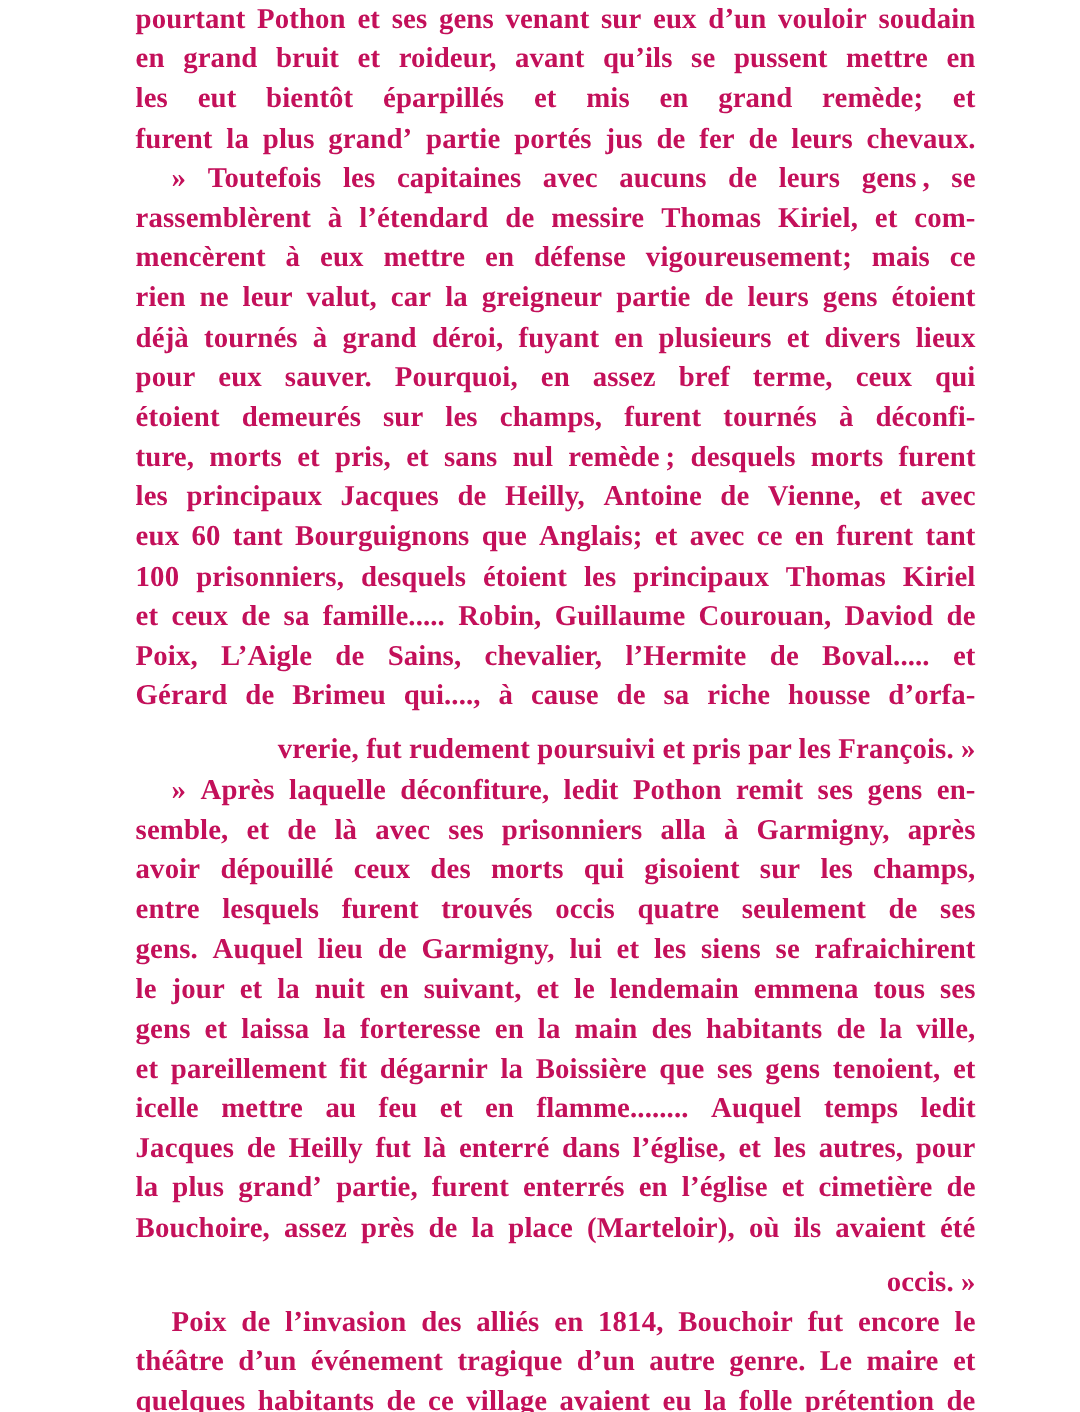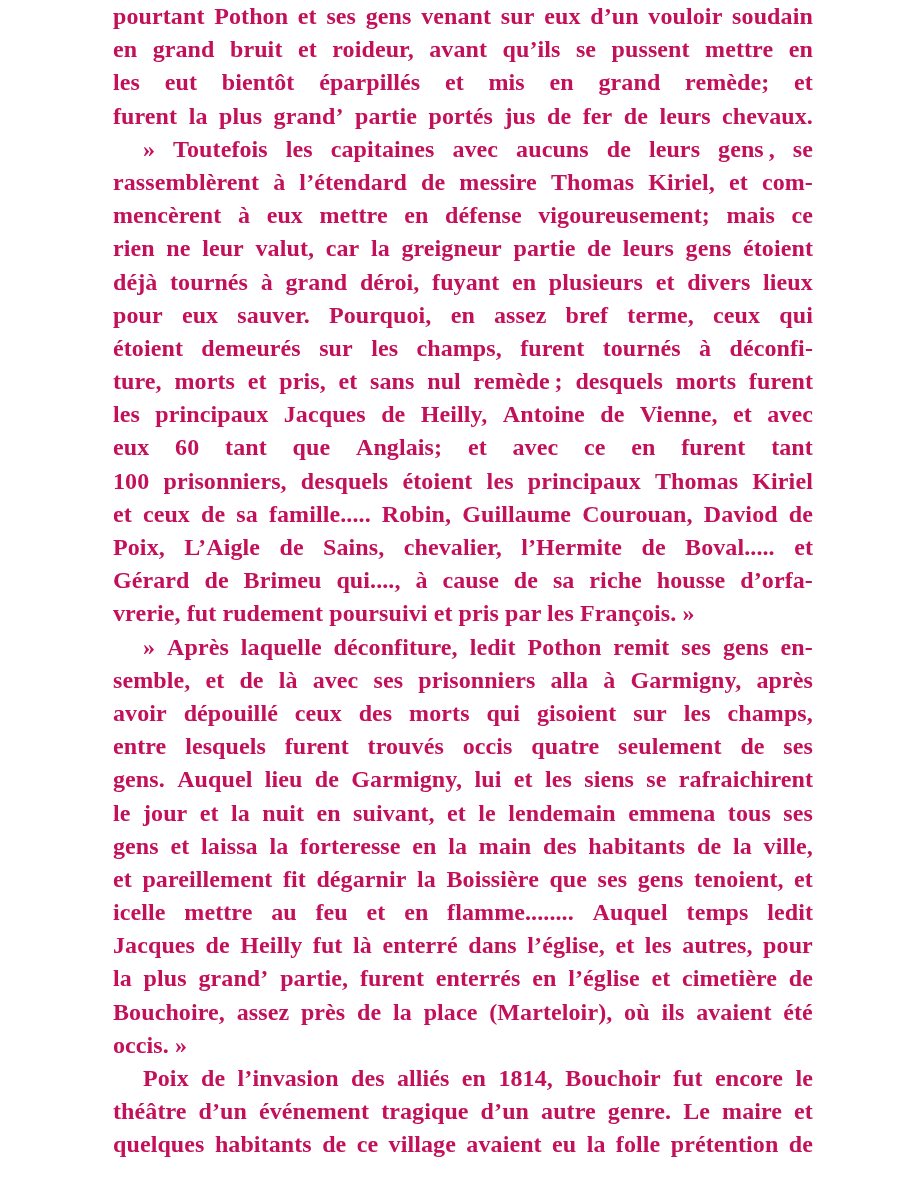--- a/index.html
+++ b/index.html
@@ -36,21 +36,22 @@
   .line.j {
     display: flex;
     justify-content: space-between;
   }
   .line.j > span {
     display: inline-block;
   }
   
   .line.last {
     display: block;
-    text-align: left;
+    text-align: right;
+    margin-top: 12px;
   }
   
   .line.indent {
     padding-left: 30px;
   }
   .line.indent.j {
     padding-left: 0;
   }
   .line.indent.j > span:first-child {
     margin-left: 30px;
@@ -223,20 +224,21 @@
         <span>Antoine</span>
         <span>de</span>
         <span>Vienne,</span>
         <span>et</span>
         <span>avec</span>
       </div>
       <div class="line j">
         <span>eux</span>
         <span>60</span>
         <span>tant</span>
+        <span>Bourguignons</span>
         <span>que</span>
         <span>Anglais;</span>
         <span>et</span>
         <span>avec</span>
         <span>ce</span>
         <span>en</span>
         <span>furent</span>
         <span>tant</span>
       </div>
       <div class="line j">

